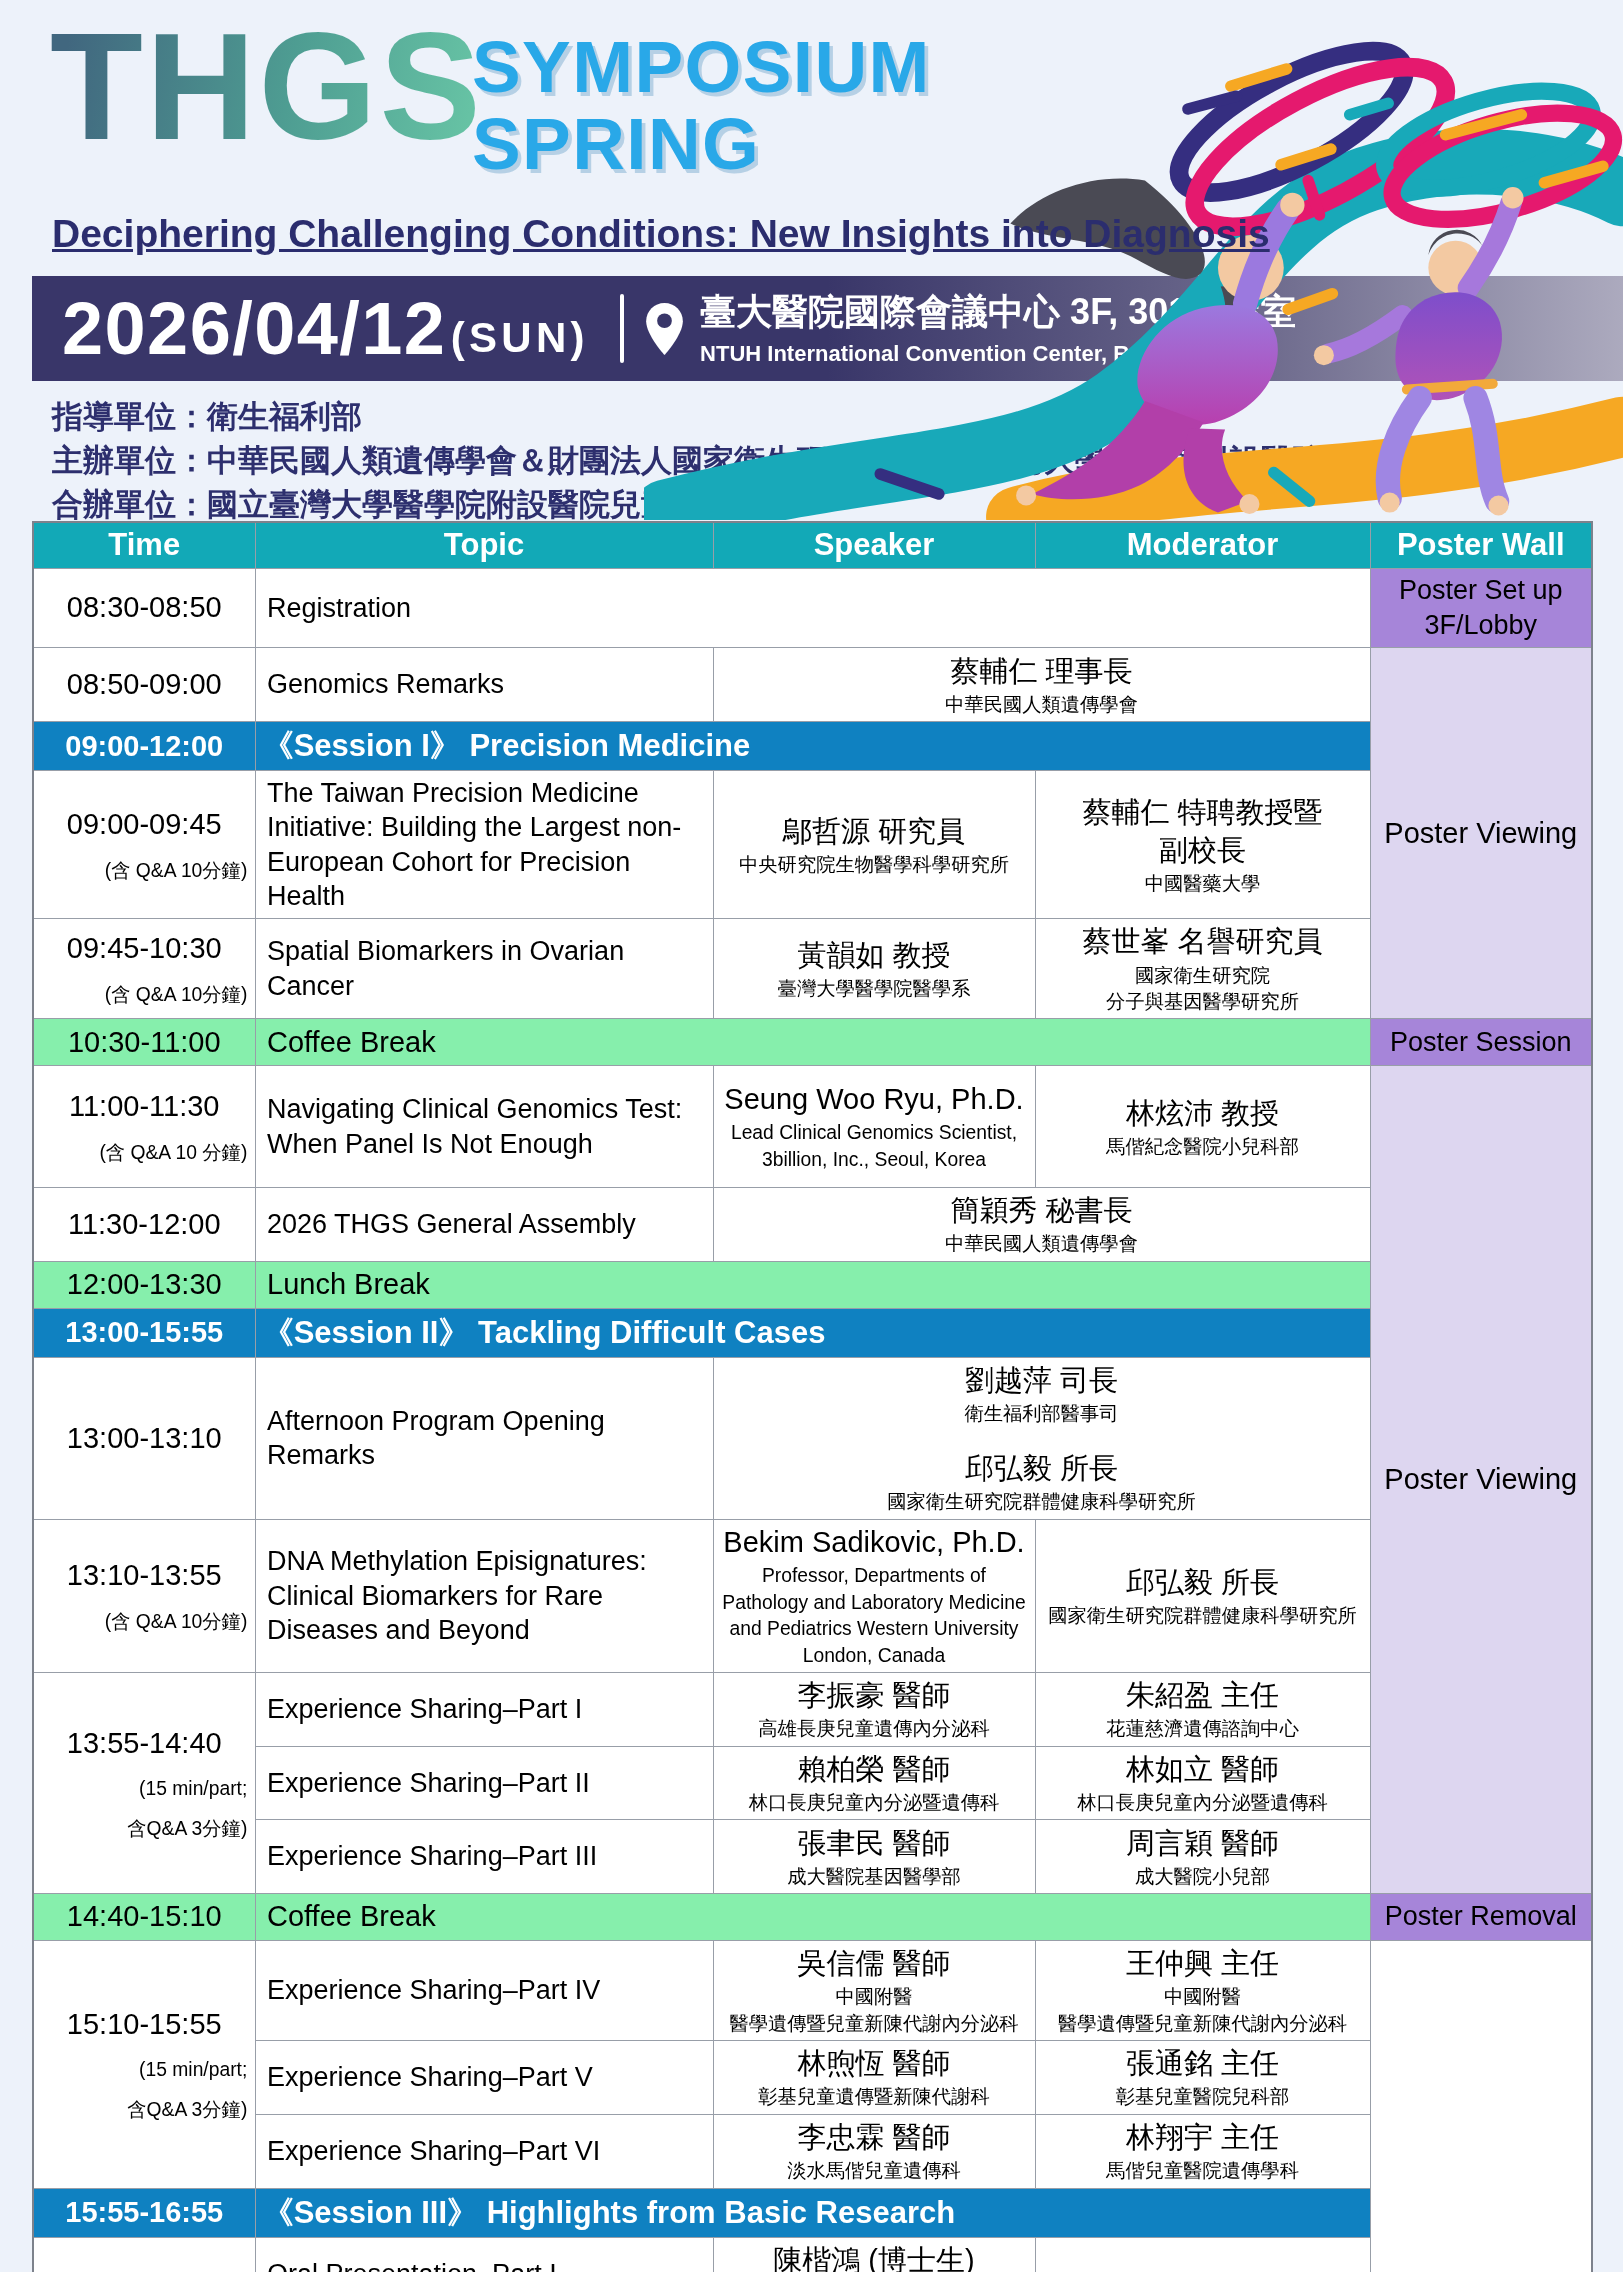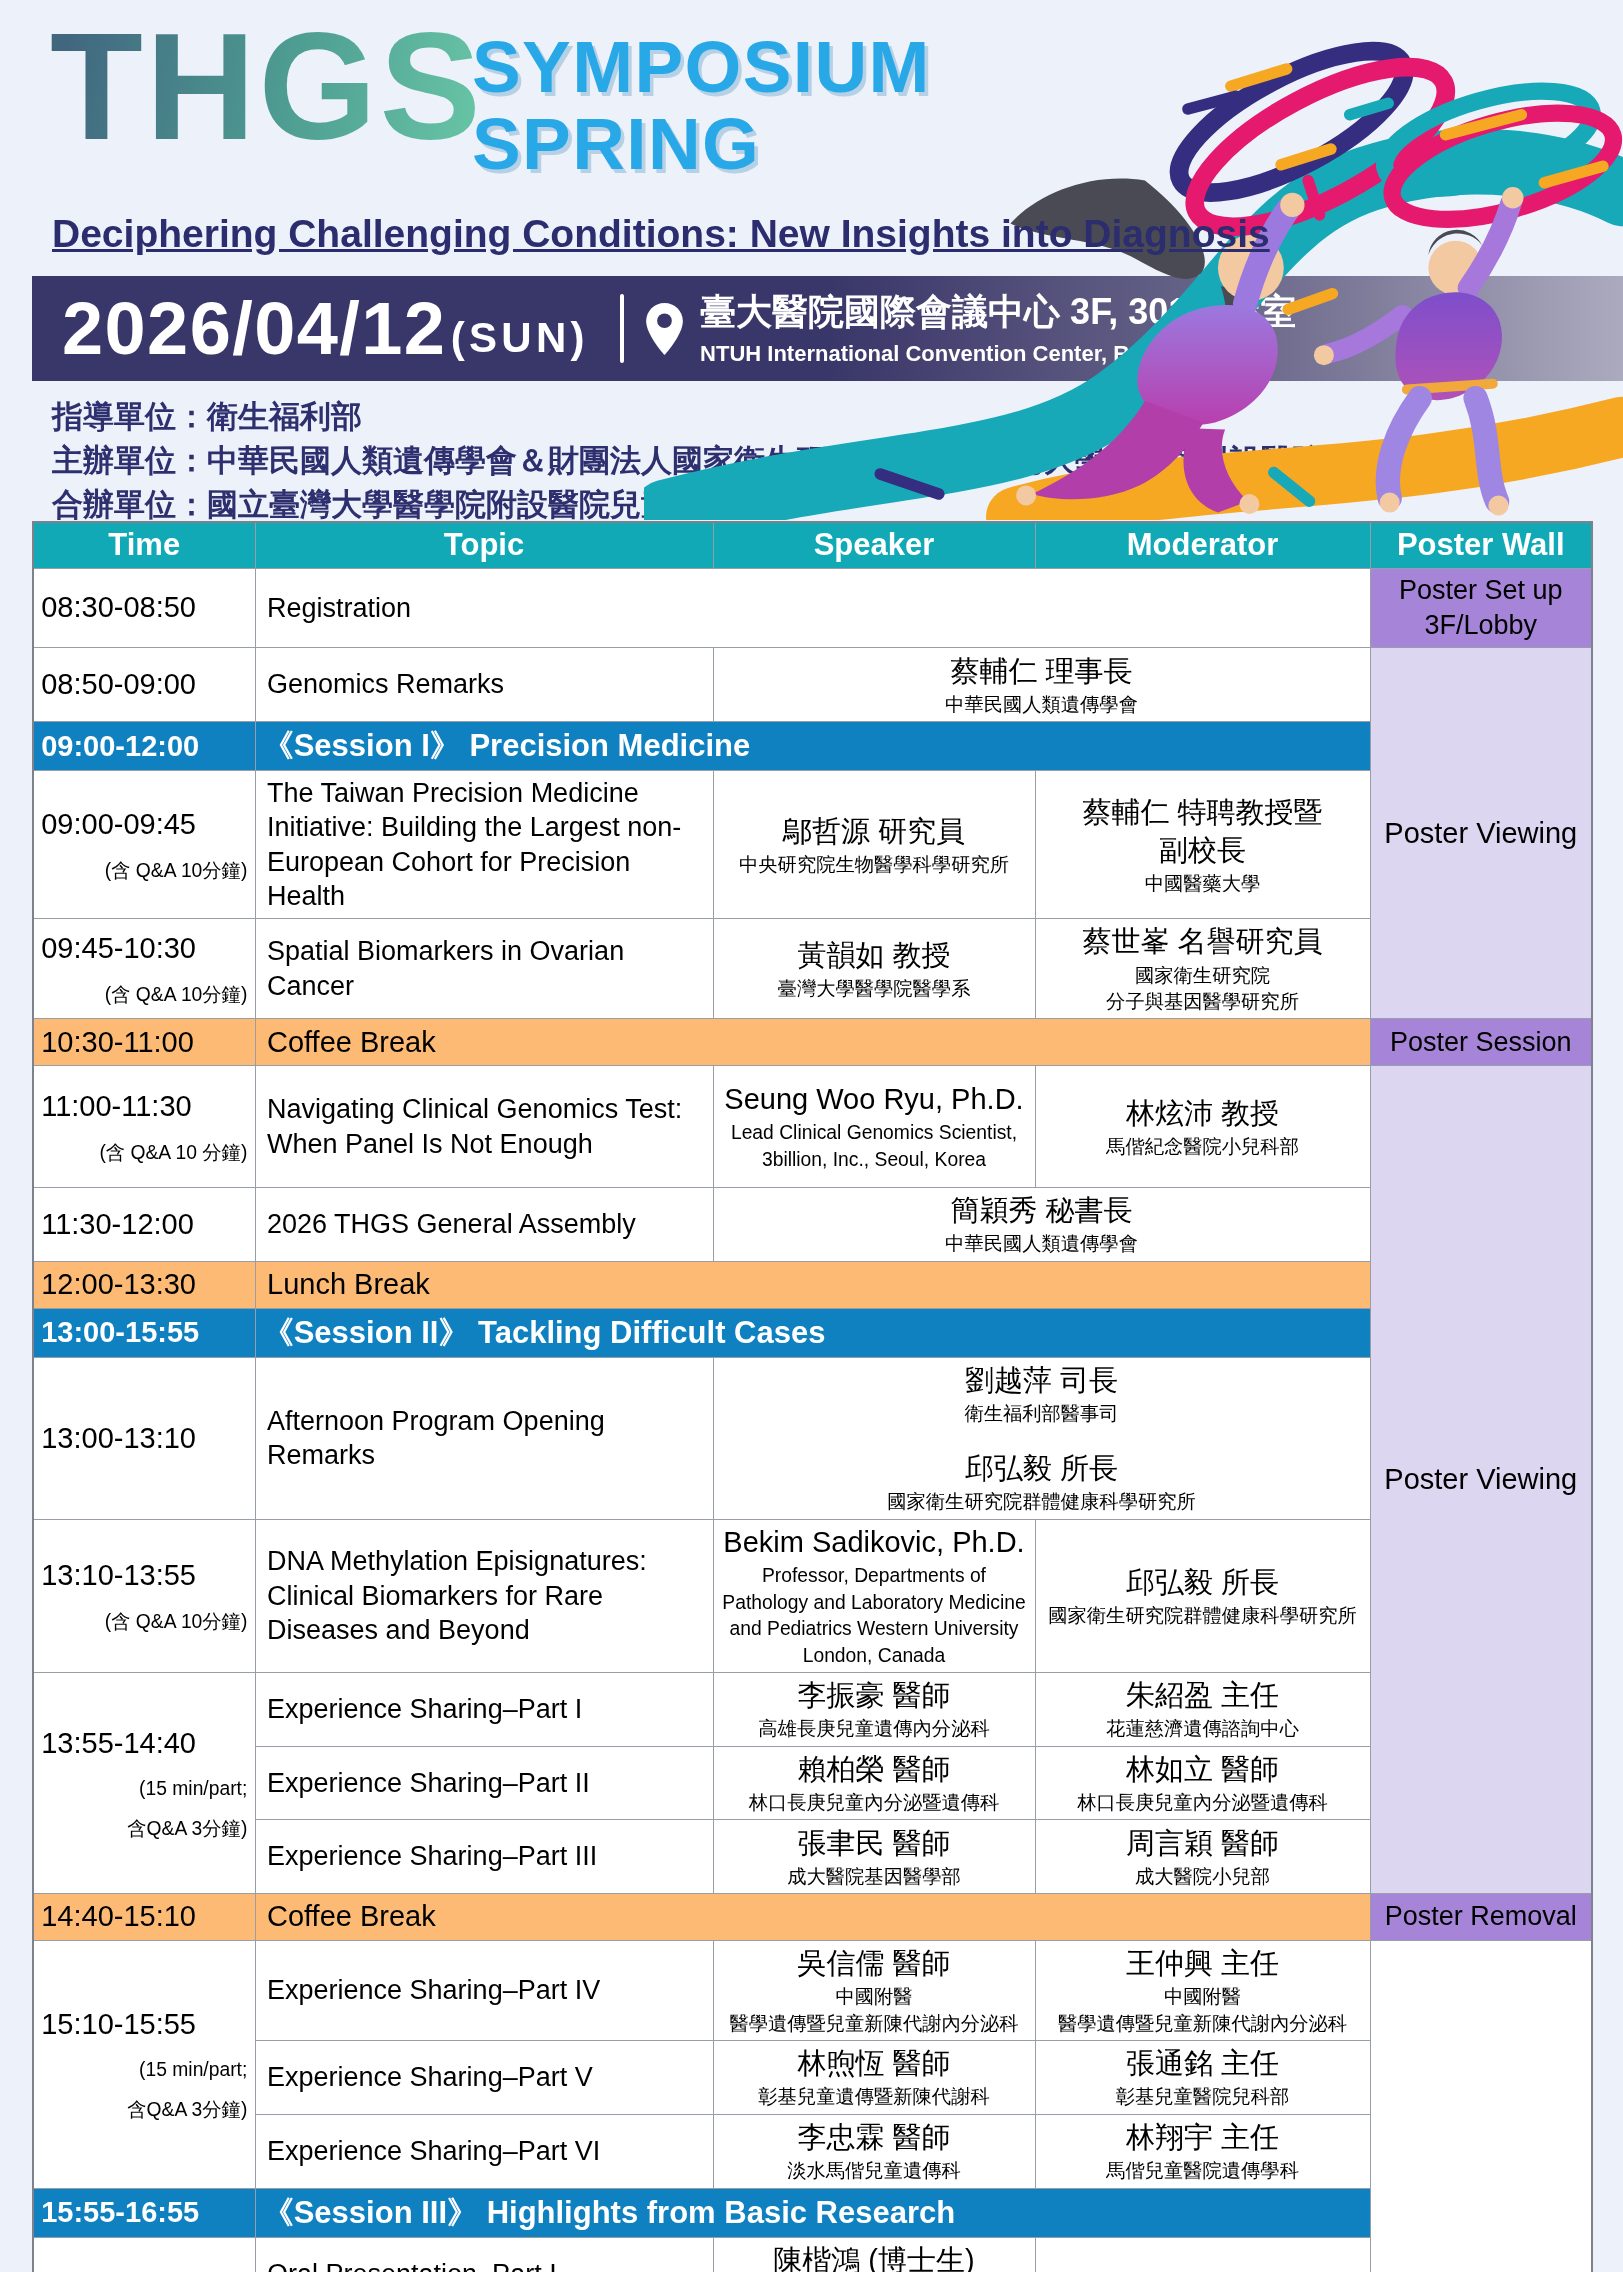--- a/index.html
+++ b/index.html
@@ -51,35 +51,35 @@
     background:#fff;border:2.1px solid #7d828c;
   }
   .program th,.program td{
     border:1.4px solid #989ea8;vertical-align:middle;
     padding:4.3px 7.2px;box-sizing:border-box;overflow:hidden;
   }
   .program thead th{
     background:#12A9B7;color:#fff;font-weight:800;font-size:31px;height:40px;text-align:center;
   }
   .ln{line-height:1.22;}
-  .ln.tm{font-size:29px;text-align:left;}
+  .ln.tm{font-size:29px;text-align:center;}
   .ln.ts{font-size:19.3px;text-align:right;margin-top:16px;}
   .ln.tp{font-size:27px;text-align:left;line-height:1.28;}
   .ln.nm{font-size:29px;text-align:center;line-height:1.3;}
   .ln.af{font-size:19.3px;text-align:center;line-height:1.3;margin-top:1.4px;}
   .ln.pw{font-size:27px;text-align:center;line-height:1.3;}
   .ln.gap{height:24px;}
   td.time,td.break-time,td.band-time{text-align:center;}
   td.topic,td.break-topic{text-align:left;padding-left:11.5px;padding-right:10px;}
   td.band-time,td.band-title{
     background:#0F81C1;color:#fff;font-weight:800;
   }
   td.band-time .ln.tm{font-size:29px;font-weight:800;}
   td.band-title .ln.tp{font-size:31px;font-weight:800;}
-  td.break-time,td.break-topic{background:#fdba74;margin-left:30px;}
+  td.break-time,td.break-topic{background:#86efac;margin-left:30px;}
   td.break-time .ln.tm{font-size:29px;}
   td.break-topic .ln.tp{font-size:29px;}
   td.pd{background:#A685D9;}
   td.pv{background:#DDD6F0;}
   td.pv .ln.pw{font-size:29px;}
   td.pe{background:#ffffff;}
 </style>
 </head>
 <body>
 

